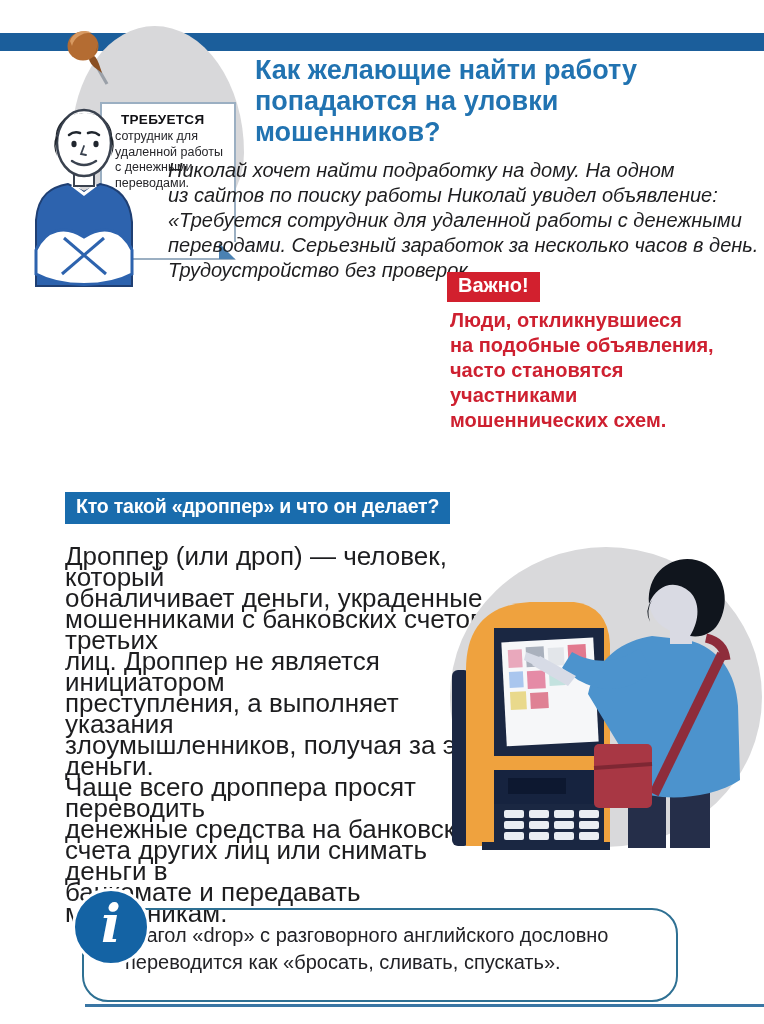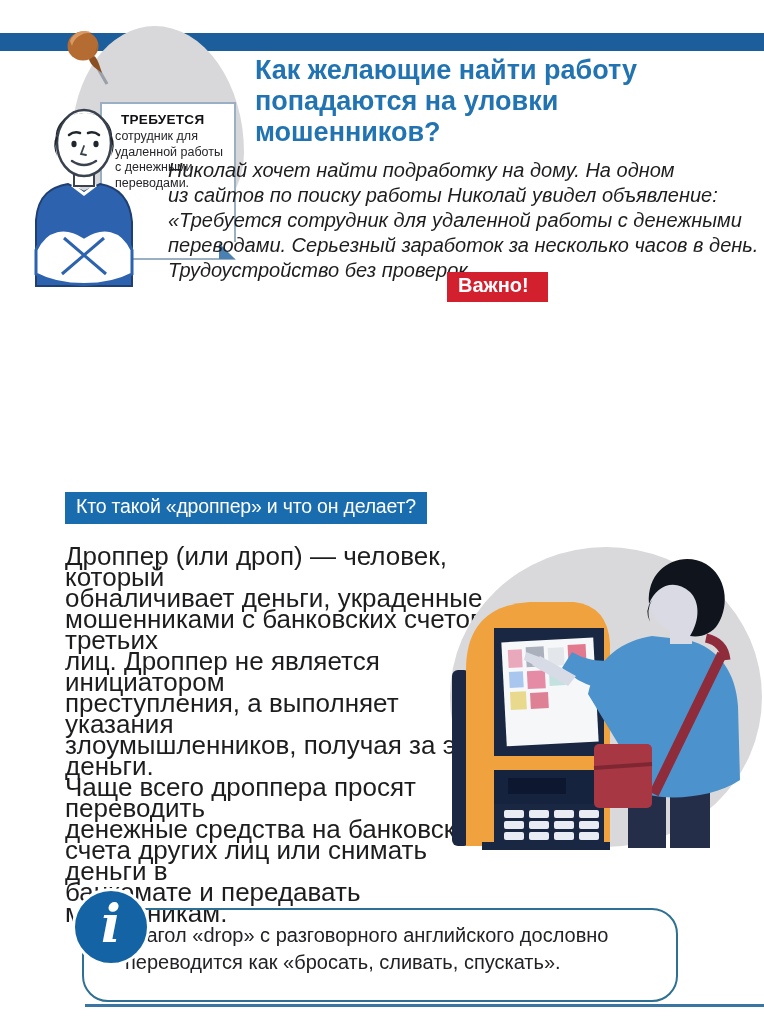--- a/index.html
+++ b/index.html
@@ -25,26 +25,26 @@
   .man1{left:6px;top:88px;width:172px;height:200px;}
 
   .page-title{left:255px;top:55px;width:480px;font-size:27px;line-height:31px;
               font-weight:bold;color:#2173b1;}
 
   .story{font-style:italic;font-size:20px;line-height:25px;color:#1d1d1f;}
   .story-a{left:148px;top:158px;width:600px;margin-left:20px;}
   .story-b{left:65px;top:283px;width:380px;}
 
   .imp-badge{left:447px;top:272px;background:#d2202e;color:#fff;
-             font-size:20px;font-weight:bold;padding:2px 19px 5px 11px;}
+             font-size:20px;font-weight:bold;padding:2px 11px 5px 11px;}
   .imp-text{left:450px;top:308px;width:300px;font-size:20px;font-weight:bold;
             color:#ce2030;line-height:25px;}
 
   .sec-header{left:65px;top:492px;background:#196cad;color:#fff;font-size:19.5px;
-              font-weight:normal;padding:3px 11px 6px 11px;letter-spacing:-.2px;}
+              font-weight:bold;padding:3px 11px 6px 11px;letter-spacing:-.2px;}
   .sec-body{left:65px;top:546px;width:420px;font-size:26px;line-height:21px;color:#1d1d1f;}
 
   .atm{left:438px;top:542px;width:326px;height:308px;}
 
   .info-box{left:82px;top:908px;width:596px;height:94px;border:2.5px solid #2e7093;
             border-radius:26px;box-sizing:border-box;}
   .info-text{left:125px;top:922px;width:540px;font-size:20px;line-height:27px;color:#222226;}
   .info-icon{left:72px;top:888px;width:78px;height:78px;border-radius:50%;background:#1463a4;
              border:3px solid #fff;box-sizing:border-box;display:flex;align-items:center;justify-content:center;}
   .info-icon span{font-family:"DejaVu Serif",serif;font-style:italic;font-weight:bold;
@@ -101,20 +101,25 @@
 попадаются на уловки
 мошенников?</div>
 
   <div class="abs story story-a pre">Николай хочет найти подработку на дому. На одном
 из сайтов по поиску работы Николай увидел объявление:
 «Требуется сотрудник для удаленной работы с денежными
 переводами. Серьезный заработок за несколько часов в день.
 Трудоустройство без проверок</div>
 
   <div class="abs imp-badge">Важно!</div>
+  <div class="abs imp-text pre">Люди, откликнувшиеся
+на подобные объявления,
+часто становятся
+участниками
+мошеннических схем.</div>
 
   <div class="abs sec-header">Кто такой «дроппер» и что он делает?</div>
   <div class="abs sec-body pre">Дроппер (или дроп) — человек, который
 обналичивает деньги, украденные
 мошенниками с банковских счетов третьих
 лиц. Дроппер не является инициатором
 преступления, а выполняет указания
 злоумышленников, получая за это деньги.
 Чаще всего дроппера просят переводить
 денежные средства на банковские

